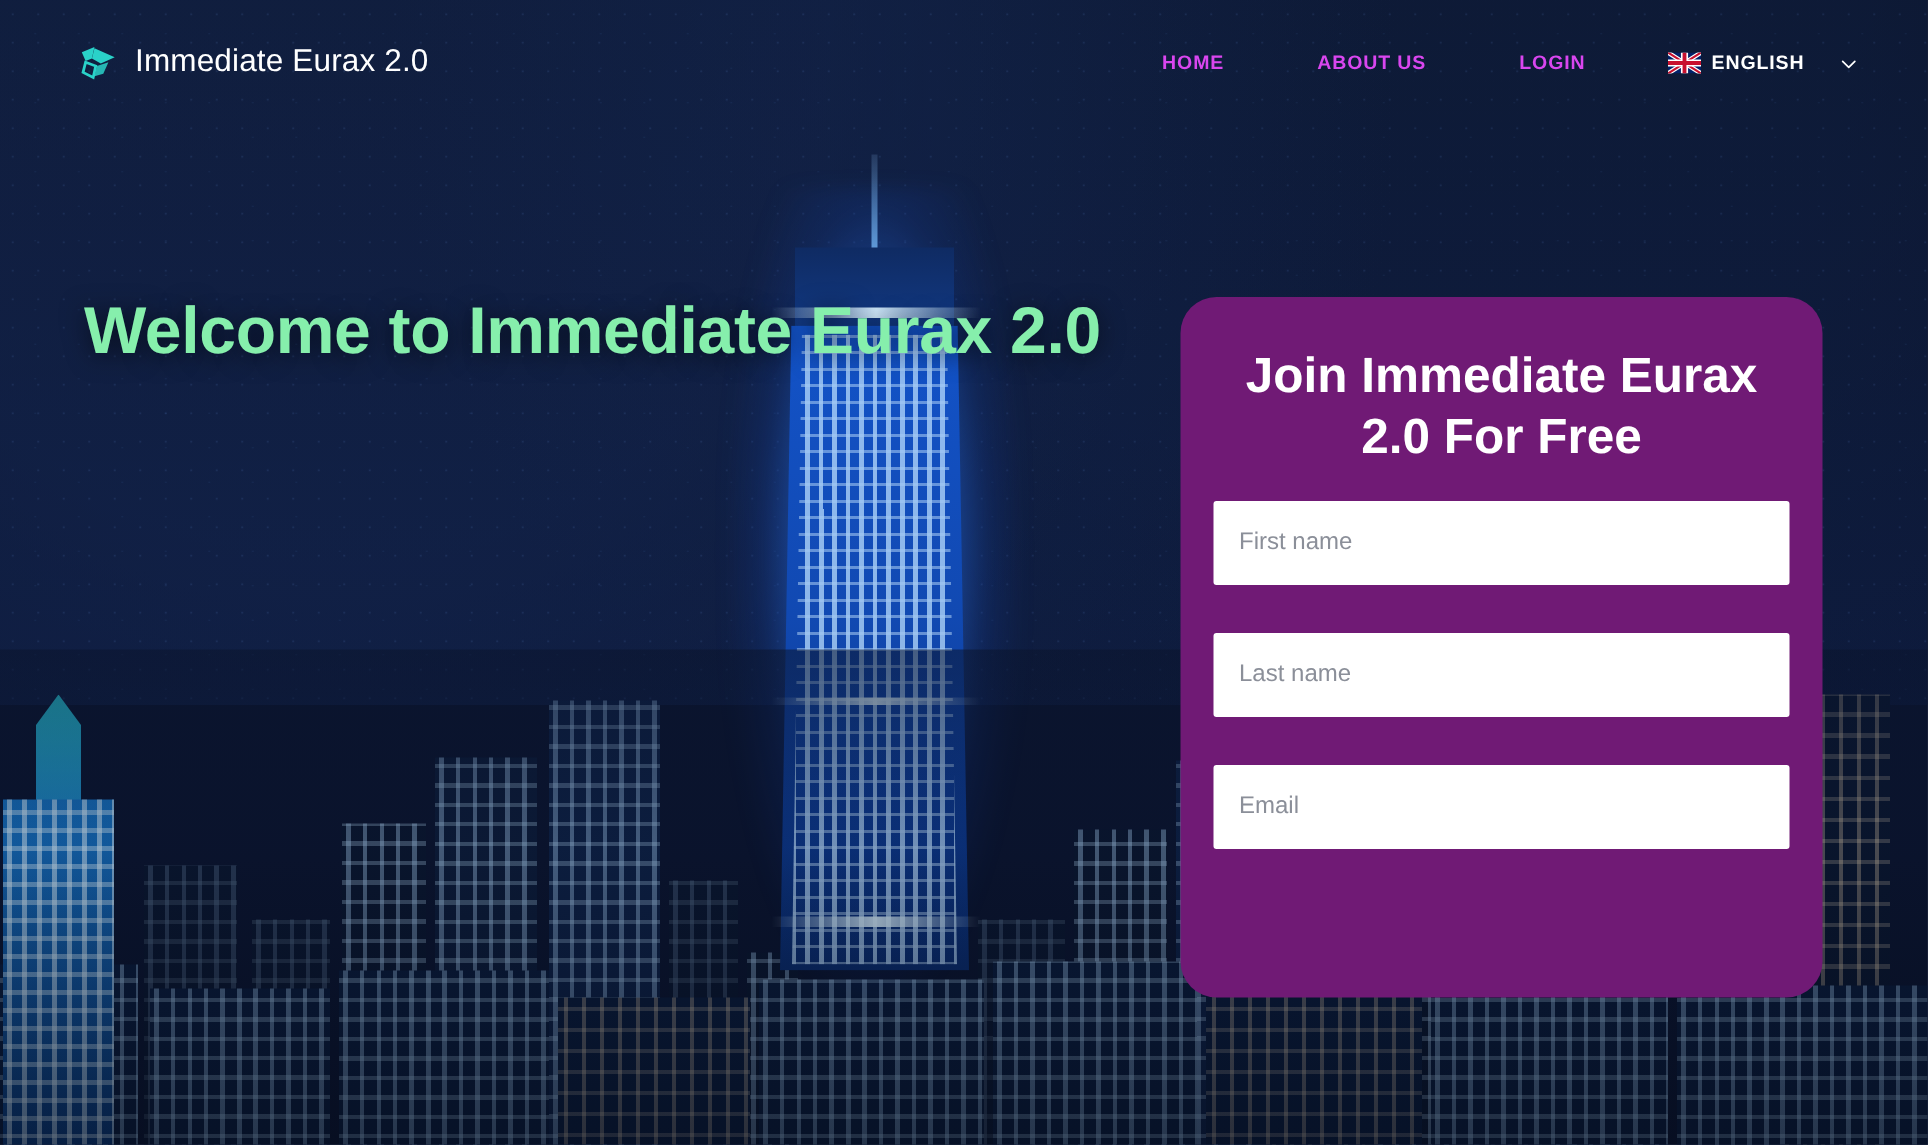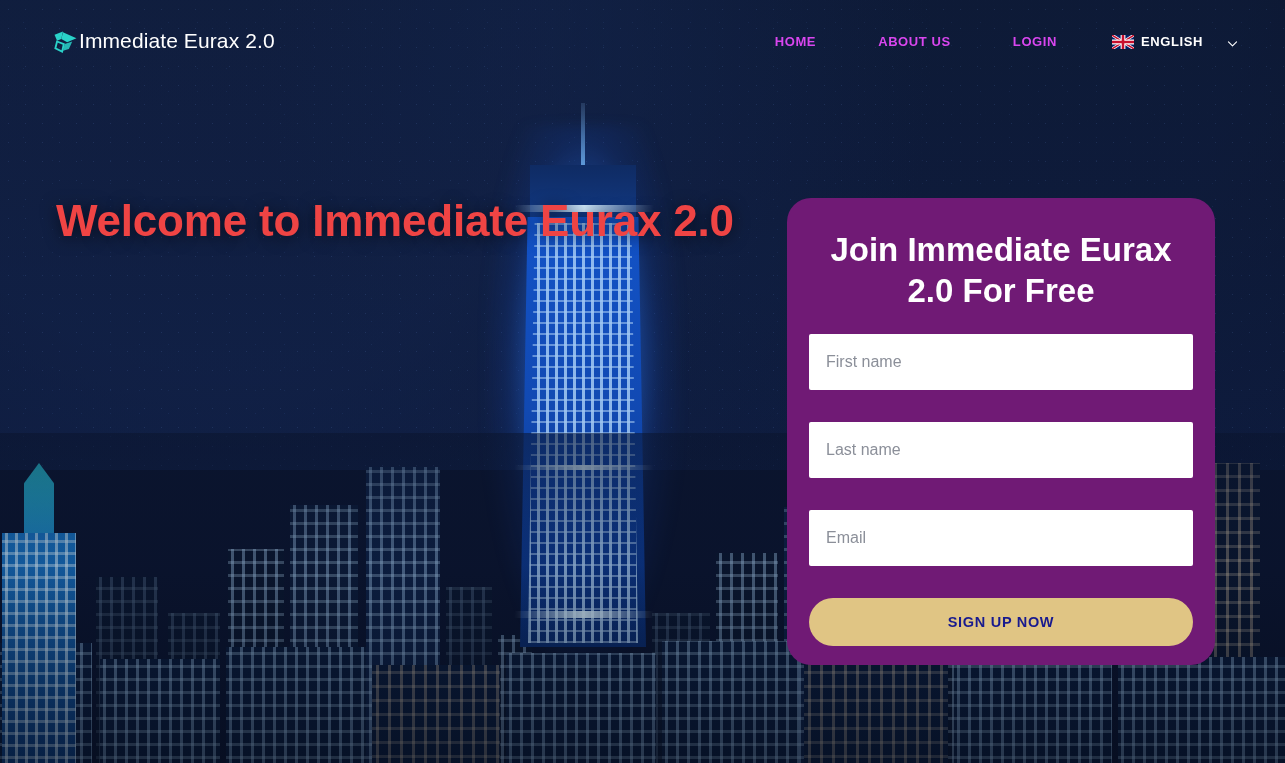--- a/index.html
+++ b/index.html
@@ -100,38 +100,38 @@
     position:absolute; left:0; bottom:0; width:1285px; height:330px;
     background:linear-gradient(180deg, rgba(10,20,45,.55) 0%, rgba(6,12,30,.20) 40%, rgba(4,9,22,.55) 100%);
     pointer-events:none;
   }
 
   
   .navbar {
     position:absolute; left:0; top:0; width:1285px; height:82px;
     display:flex; align-items:center; z-index:30;
   }
-  .brand { display:flex; align-items:center; margin-left:52px; }
+  .brand { display:flex; align-items:center; gap:11px; margin-left:52px; }
   .brand-mark { width:27px; height:27px; flex:none; }
   .brand-text { color:#fff; font-size:21px; letter-spacing:.1px; white-space:nowrap; }
 
   .nav-links { margin-left:auto; margin-right:46px; display:flex; align-items:center; gap:0; }
   .nav-link {
     color:#d946ef; font-size:13px; font-weight:bold; letter-spacing:.6px;
     text-transform:uppercase; padding:8px 31px; white-space:nowrap; cursor:pointer;
   }
   .lang { display:flex; align-items:flex-end; gap:7px; padding:8px 0 8px 24px; cursor:pointer; }
   .flag { width:22px; height:14px; flex:none; border-radius:1px; }
   .lang-label { color:#fff; font-size:13px; font-weight:bold; letter-spacing:.6px; text-transform:uppercase; }
   .chev { width:13px; height:13px; margin-left:16px; flex:none; }
 
   
   .hero-title {
     position:absolute; left:56px; top:196px; z-index:20;
-    color:#ef4444; font-size:44px; font-weight:bold; letter-spacing:-.2px;
+    color:#86efac; font-size:44px; font-weight:bold; letter-spacing:-.2px;
     text-shadow:0 2px 16px rgba(0,0,0,.6);
   }
 
   
   .signup-card {
     position:absolute; left:787px; top:198px; width:428px; height:467px;
     background:#701a75; border-radius:24px; z-index:20;
     padding:32px 22px 0 22px;
   }
   .card-title {
@@ -255,14 +255,13 @@
 
 <div class="signup-card">
   <div class="card-title">Join Immediate Eurax 2.0 For Free</div>
 
   <input class="field" type="text" placeholder="First name" style="">
 
   <input class="field" type="text" placeholder="Last name" style="">
 
   <input class="field" type="email" placeholder="Email" style="">
 
-  <button class="submit-btn">SIGN UP NOW</button>
 </div>
 
 </body></html>

